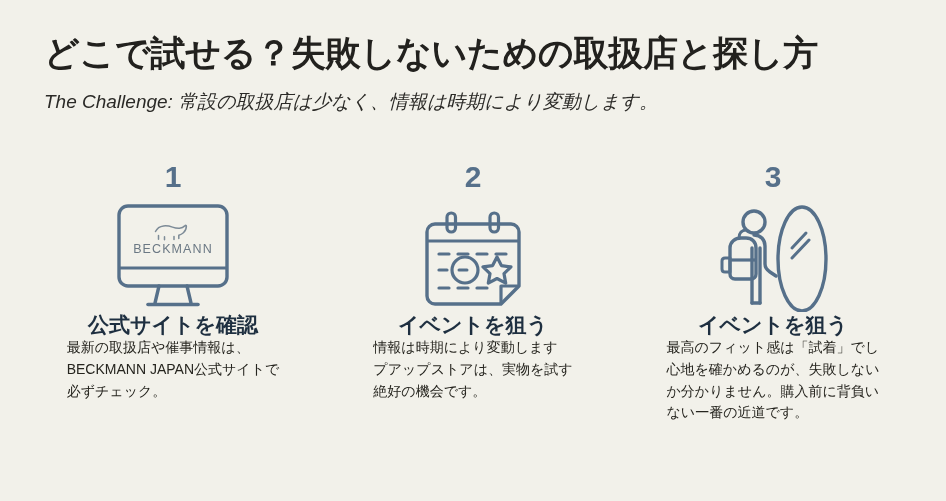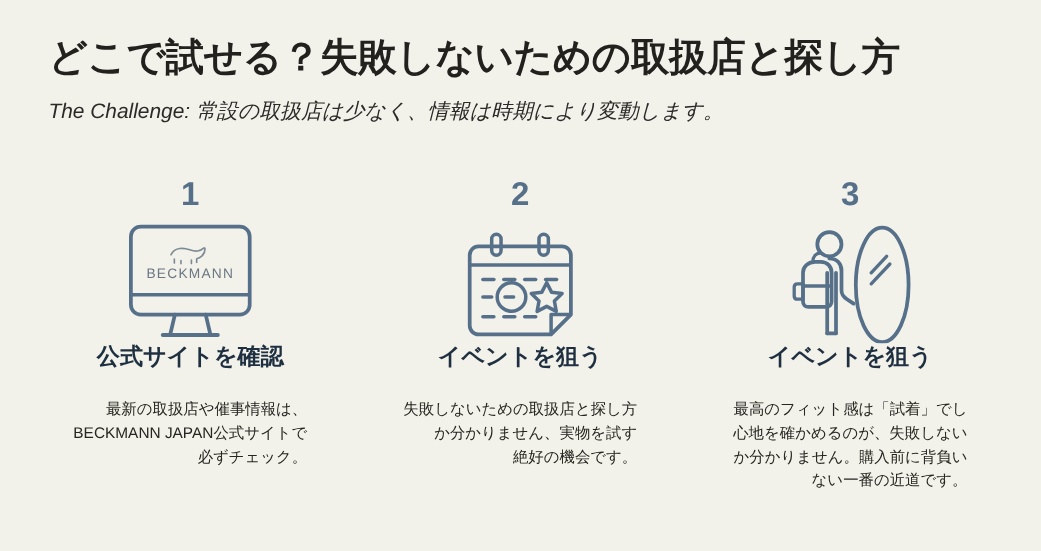--- a/index.html
+++ b/index.html
@@ -89,22 +89,22 @@
     color: #1e2f40;
     line-height: 1.2;
     text-align: center;
     white-space: nowrap;
   }
   .col-body {
     font-size: 14px;
     font-weight: 400;
     color: #26251f;
     line-height: 1.55;
-    text-align: right;
-    margin-top: 24px;
+    text-align: left;
+    margin-top: 0;
     max-width: 250px;
   }
   .col-body .ln { display: block; white-space: nowrap; }
 
   .mono-label {
     font-family: "Liberation Sans", sans-serif;
   }
 </style>
 </head>
 <body>
@@ -164,22 +164,22 @@
             <line x1="64" y1="88" x2="74" y2="88"></line>
           </g>
           <circle cx="52" cy="70" r="13" fill="none" stroke="#56708a" stroke-width="3.2"></circle>
           <line x1="46" y1="70" x2="54" y2="70" stroke="#56708a" stroke-width="3" stroke-linecap="round"></line>
           <path d="M84 57 l4.4 8.6 l9.6 1.3 l-7 6.7 l1.7 9.5 l-8.7 -4.6 l-8.7 4.6 l1.7 -9.5 l-7 -6.7 l9.6 -1.3 z" fill="none" stroke="#56708a" stroke-width="3.2" stroke-linejoin="round"></path>
         </svg>
       </div>
 
       <div class="col-heading">イベントを狙う</div>
       <div class="col-body">
-        <span class="ln">失敗しないための取扱店と探し方</span>
-        <span class="ln">か分かりません、実物を試す</span>
+        <span class="ln">情報は時期により変動します</span>
+        <span class="ln">プアップストアは、実物を試す</span>
         <span class="ln">絶好の機会です。</span>
       </div>
     </div>
 
     <div class="col col-3">
       <div class="step-number">3</div>
 
       <div class="icon-wrap">
         <svg width="130" height="112" viewBox="0 0 130 112">
 

